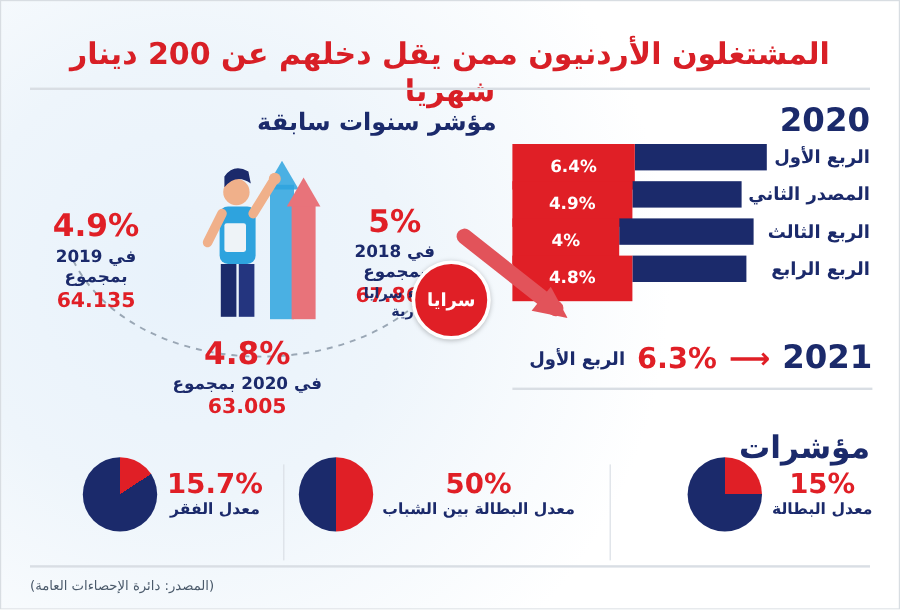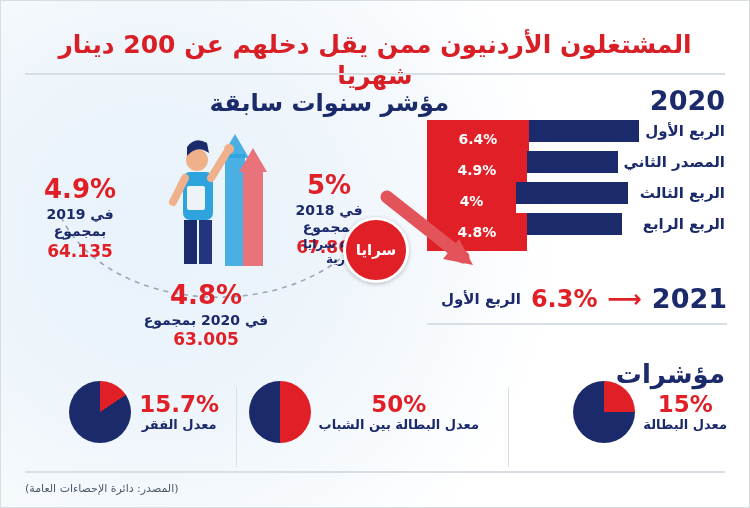--- a/index.html
+++ b/index.html
@@ -85,22 +85,22 @@
   .hr-mid-right{
     position:absolute;top:322px;right:22px;width:300px;height:2px;background:#d9dee4;
   }
   .mu2sharat{
     position:absolute;top:358px;right:24px;
     font-size:26px;font-weight:bold;color:#1b2a6b;
   }
   
   .trend-title{
     position:absolute;top:88px;right:300px;
-    width:270px;text-align:right;
-    font-size:24px;font-weight:bold;color:#1b2a6b;
+    width:270px;text-align:center;
+    font-size:20px;font-weight:bold;color:#1b2a6b;
     direction:rtl;
   }
   .person{
     position:absolute;left:150px;top:125px;width:120px;height:150px;
   }
   .note{
     position:absolute;direction:rtl;text-align:center;line-height:1.25;
   }
   .note .pct{
     font-size:26px;font-weight:bold;color:#e01f26;display:block;

